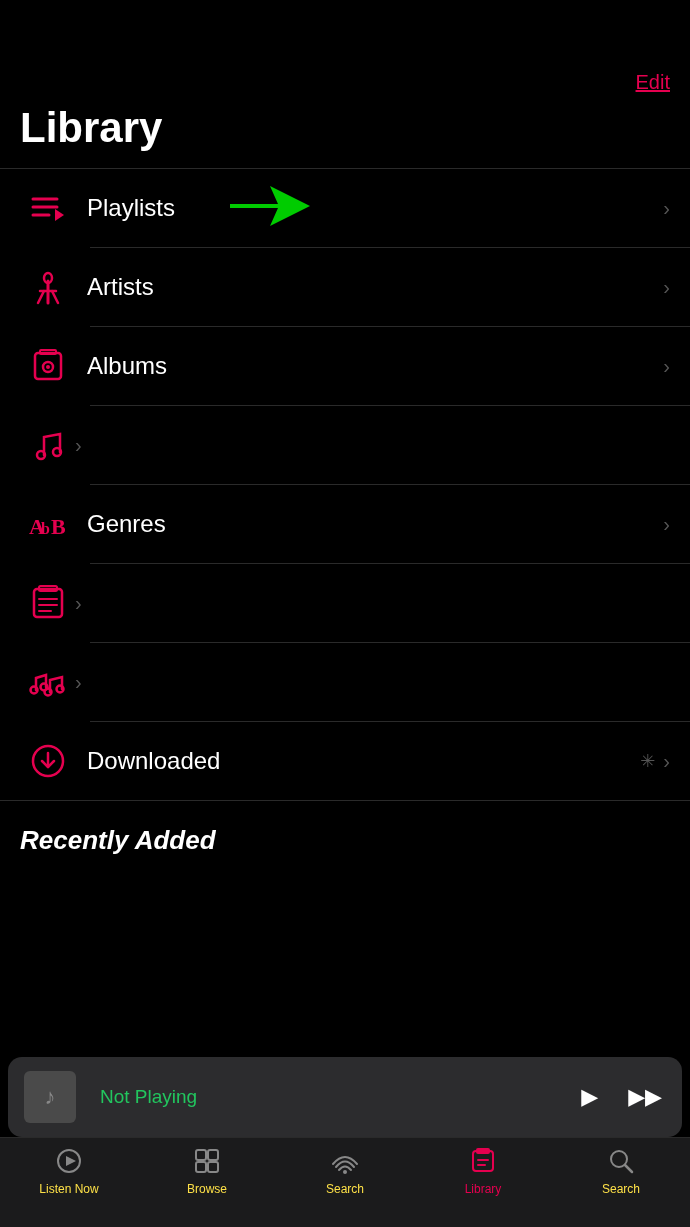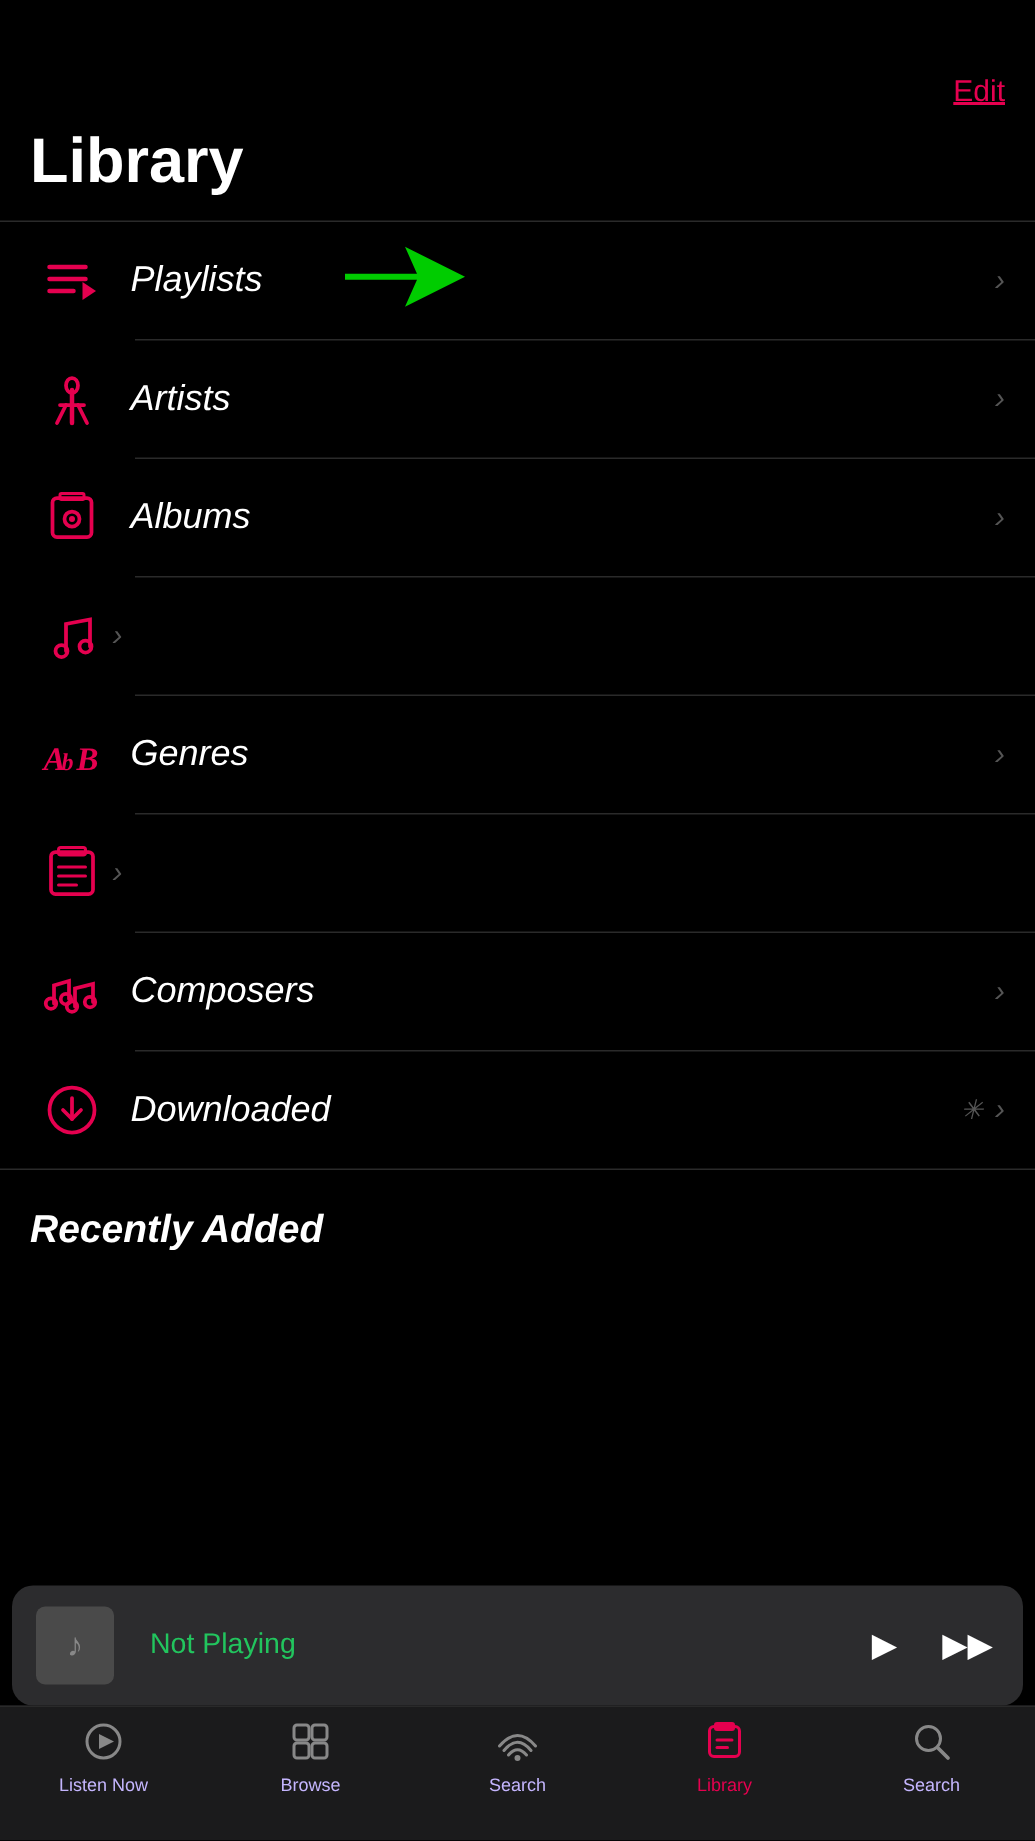--- a/index.html
+++ b/index.html
@@ -21,20 +21,21 @@
       justify-content: flex-end;
       align-items: center;
     }
     .edit-btn {
       color: #e5004f;
       font-size: 20px;
       text-decoration: underline;
       background: none;
       border: none;
       cursor: pointer;
+      margin-top: 21px;
     }
 
     .page-title-wrap {
       padding: 0 20px 16px 20px;
     }
     .page-title {
       font-size: 42px;
       font-weight: 700;
       color: #fff;
     }
@@ -51,21 +52,20 @@
     }
 
     
     .list-item {
       display: flex;
       align-items: center;
       padding: 0 20px;
       height: 78px;
       position: relative;
       cursor: pointer;
-      font-style: italic;
     }
     .item-icon {
       width: 55px;
       display: flex;
       align-items: center;
       justify-content: center;
       flex-shrink: 0;
     }
     .item-label {
       flex: 1;
@@ -159,21 +159,21 @@
     .tab-item {
       display: flex;
       flex-direction: column;
       align-items: center;
       gap: 4px;
       cursor: pointer;
       min-width: 80px;
     }
     .tab-label {
       font-size: 12px;
-      color: #c4b5fd;
+      color: #fde047;
     }
     .tab-label.active {
       color: #e5004f;
     }
   </style>
 </head>
 <body>
 
 <div class="header">
   <button class="edit-btn">Edit</button>
@@ -280,21 +280,20 @@
       <svg width="40" height="36" viewBox="0 0 40 36" fill="none">
 
         <path d="M8 26 L8 14 L18 11 L18 23" stroke="#e5004f" stroke-width="2.5" fill="none" stroke-linecap="round"></path>
         <circle cx="6" cy="26" r="3.5" stroke="#e5004f" stroke-width="2.5" fill="none"></circle>
         <circle cx="16" cy="23" r="3.5" stroke="#e5004f" stroke-width="2.5" fill="none"></circle>
         <path d="M22 28 L22 16 L34 13 L34 25" stroke="#e5004f" stroke-width="2.5" fill="none" stroke-linecap="round"></path>
         <circle cx="20" cy="28" r="3.5" stroke="#e5004f" stroke-width="2.5" fill="none"></circle>
         <circle cx="32" cy="25" r="3.5" stroke="#e5004f" stroke-width="2.5" fill="none"></circle>
       </svg>
     </div>
-    <span class="item-label">Composers</span>
     <span class="item-chevron">›</span>
   </div>
   <div class="divider"></div>
 
   <div class="list-item">
     <div class="item-icon">
       <svg width="36" height="36" viewBox="0 0 36 36" fill="none">
         <circle cx="18" cy="18" r="15" stroke="#e5004f" stroke-width="2.5" fill="none"></circle>
         <path d="M12 18 L18 24 L24 18" stroke="#e5004f" stroke-width="2.5" fill="none" stroke-linecap="round" stroke-linejoin="round"></path>
         <line x1="18" y1="10" x2="18" y2="24" stroke="#e5004f" stroke-width="2.5" stroke-linecap="round"></line>

